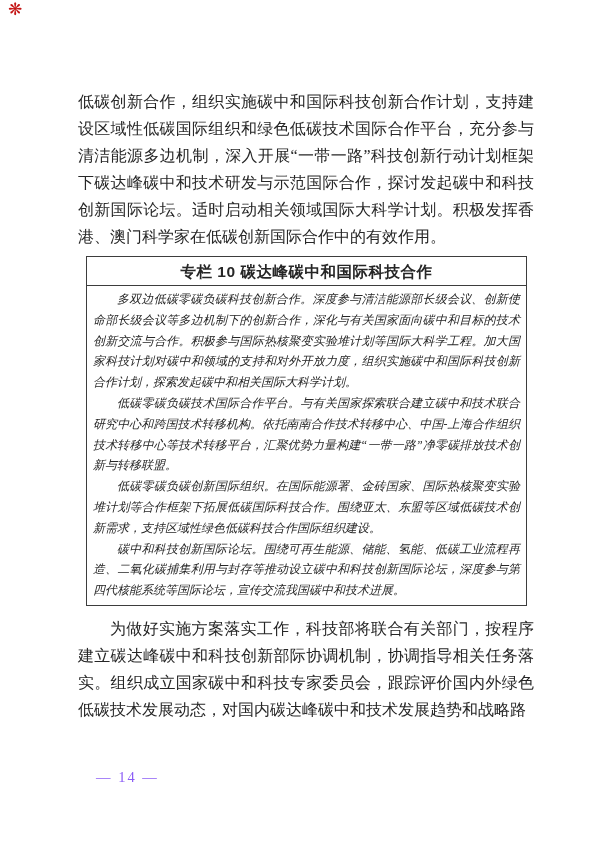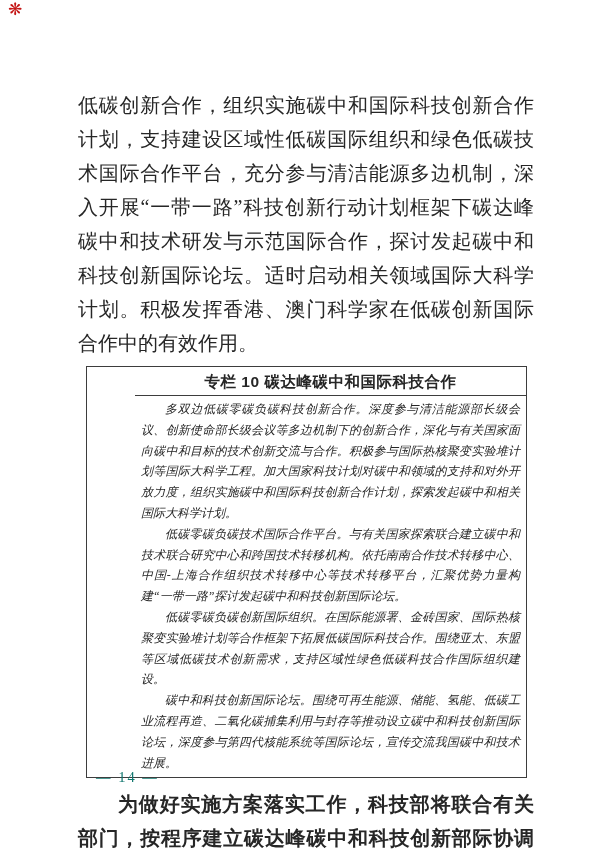--- a/index.html
+++ b/index.html
@@ -29,32 +29,31 @@
     color: var(--stamp);
     font-family: "DejaVu Sans", sans-serif;
   }
   .content {
     position: absolute;
     left: 78px;
     top: 88px;
     width: 456px;
   }
   .body-par {
-    font-size: 20px;
-    line-height: 34px;
+    font-size: 16px;
+    line-height: 27px;
     text-align: justify;
     color: var(--text);
   }
-  .body-par.indent { text-indent: 2em; font-weight: bold; }
+  .body-par.indent { text-indent: 2em; }
   .column-box {
     margin-left: 8px;
     margin-top: 6px;
     width: 441px;
     border: 1px solid var(--border);
-    padding-left: 48px;
   }
   .column-box-title {
     height: 29px;
     line-height: 29px;
     text-align: center;
     font-weight: bold;
     font-size: 15.5px;
     border-bottom: 1px solid var(--border);
     font-family: "Liberation Sans", "DejaVu Sans", sans-serif;
     letter-spacing: 0.5px;
@@ -69,41 +68,41 @@
     text-align: justify;
     text-indent: 2em;
     color: var(--text);
   }
   .closing { margin-top: 9px; }
   .footer-pageno {
     position: absolute;
     left: 96px;
     top: 769px;
     font-size: 14.5px;
-    color: #0f766e;
+    color: #8b5cf6;
     letter-spacing: 2px;
     font-family: "Liberation Serif", "DejaVu Serif", serif;
   }
 </style>
 </head>
 <body>
 
 <div class="page">
 
   <span class="stamp-fragment">❋</span>
 
   <div class="content">
 
     <p class="body-par">低碳创新合作，组织实施碳中和国际科技创新合作计划，支持建设区域性低碳国际组织和绿色低碳技术国际合作平台，充分参与清洁能源多边机制，深入开展“一带一路”科技创新行动计划框架下碳达峰碳中和技术研发与示范国际合作，探讨发起碳中和科技创新国际论坛。适时启动相关领域国际大科学计划。积极发挥香港、澳门科学家在低碳创新国际合作中的有效作用。</p>
 
     <div class="column-box">
       <div class="column-box-title">专栏 10  碳达峰碳中和国际科技合作</div>
       <div class="column-box-body">
         <p>多双边低碳零碳负碳科技创新合作。深度参与清洁能源部长级会议、创新使命部长级会议等多边机制下的创新合作，深化与有关国家面向碳中和目标的技术创新交流与合作。积极参与国际热核聚变实验堆计划等国际大科学工程。加大国家科技计划对碳中和领域的支持和对外开放力度，组织实施碳中和国际科技创新合作计划，探索发起碳中和相关国际大科学计划。</p>
-        <p>低碳零碳负碳技术国际合作平台。与有关国家探索联合建立碳中和技术联合研究中心和跨国技术转移机构。依托南南合作技术转移中心、中国-上海合作组织技术转移中心等技术转移平台，汇聚优势力量构建“一带一路”探讨发起碳中和科技创新国际论坛。</p>
+        <p>低碳零碳负碳技术国际合作平台。与有关国家探索联合建立碳中和技术联合研究中心和跨国技术转移机构。依托南南合作技术转移中心、中国-上海合作组织技术转移中心等技术转移平台，汇聚优势力量构建“一带一路”净零碳排放技术创新与转移联盟。</p>
         <p>低碳零碳负碳创新国际组织。在国际能源署、金砖国家、国际热核聚变实验堆计划等合作框架下拓展低碳国际科技合作。围绕亚太、东盟等区域低碳技术创新需求，支持区域性绿色低碳科技合作国际组织建设。</p>
         <p>碳中和科技创新国际论坛。围绕可再生能源、储能、氢能、低碳工业流程再造、二氧化碳捕集利用与封存等推动设立碳中和科技创新国际论坛，深度参与第四代核能系统等国际论坛，宣传交流我国碳中和技术进展。</p>
       </div>
     </div>
 
     <p class="body-par indent closing">为做好实施方案落实工作，科技部将联合有关部门，按程序建立碳达峰碳中和科技创新部际协调机制，协调指导相关任务落实。组织成立国家碳中和科技专家委员会，跟踪评价国内外绿色低碳技术发展动态，对国内碳达峰碳中和技术发展趋势和战略路</p>
 
   </div>
 
   <div class="footer-pageno">— 14 —</div>

